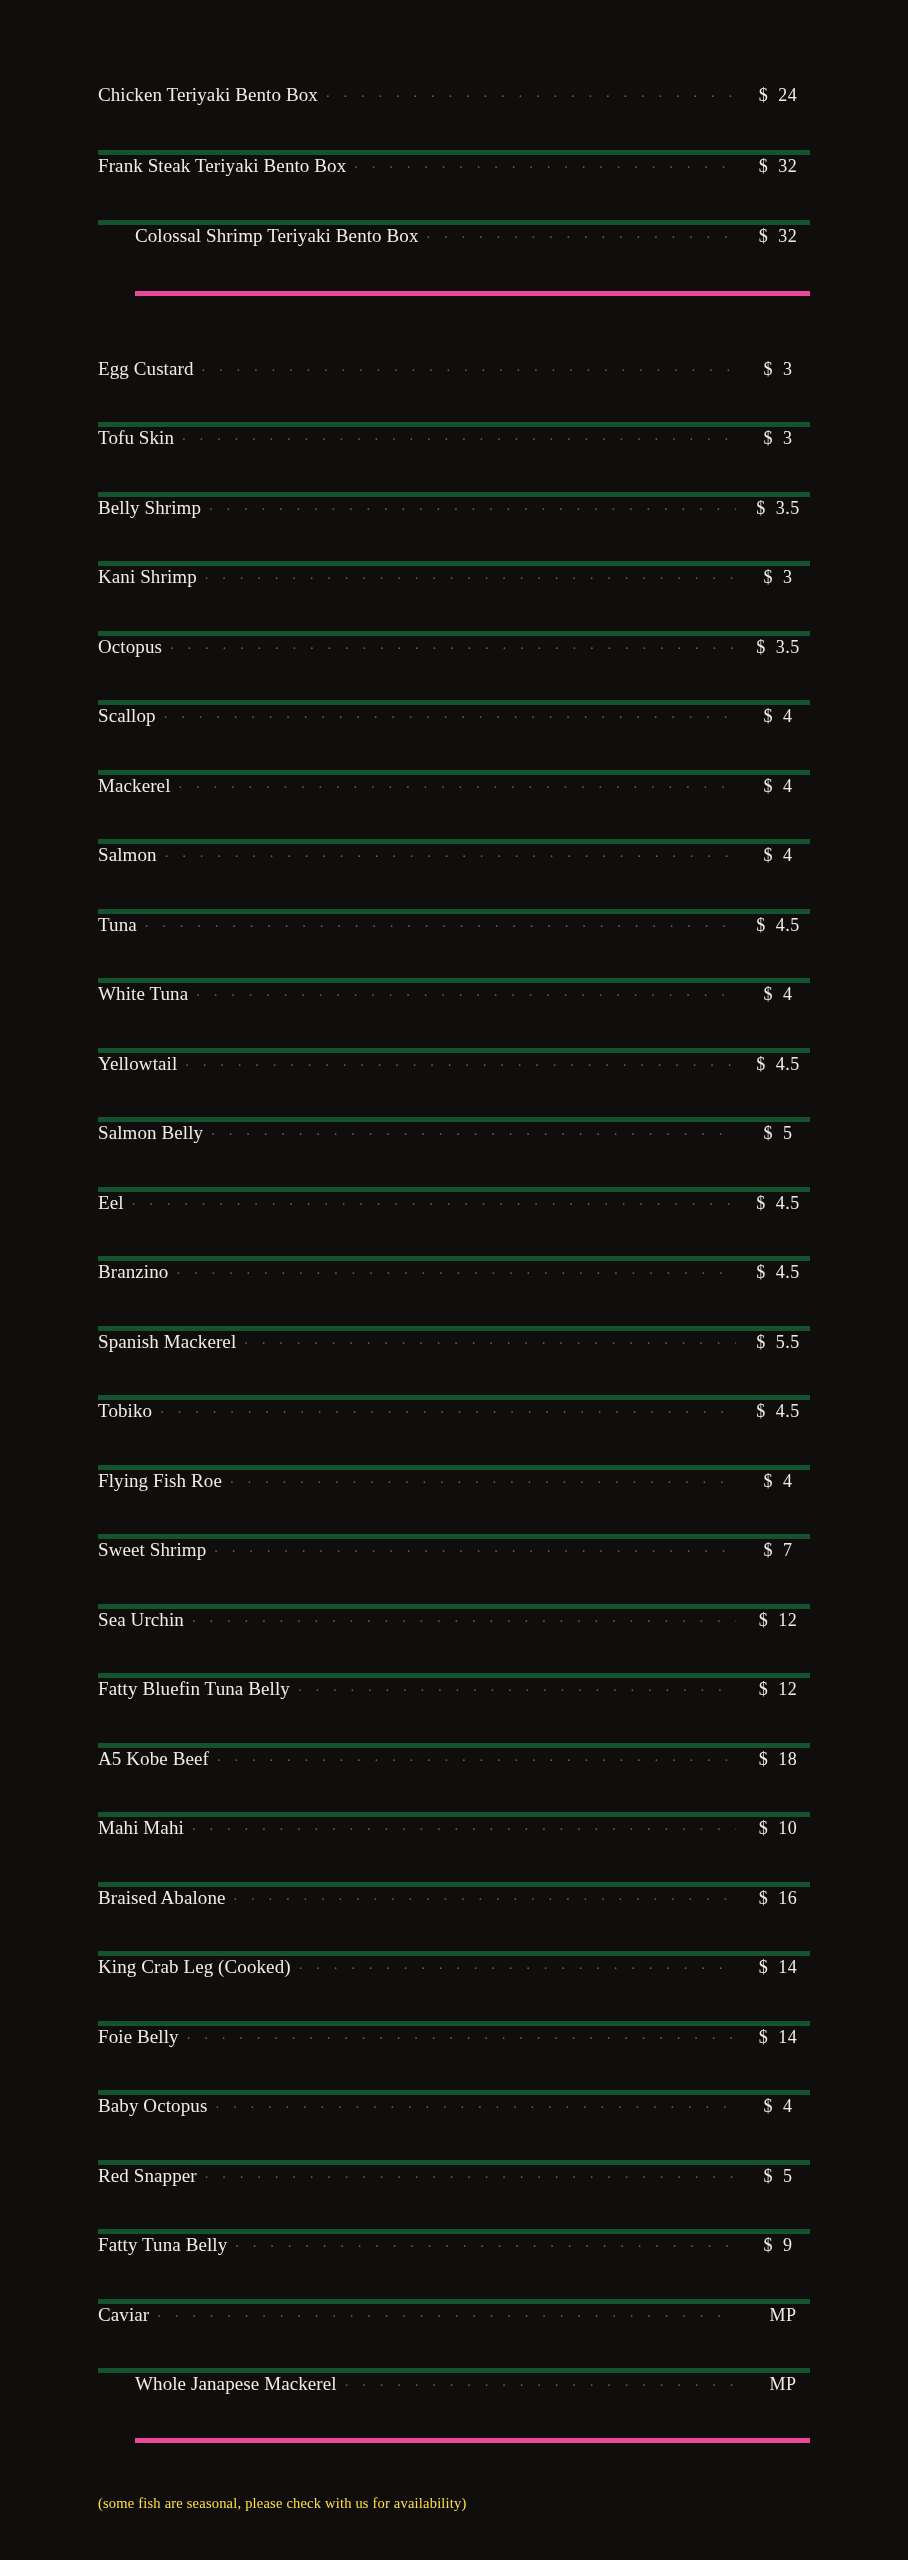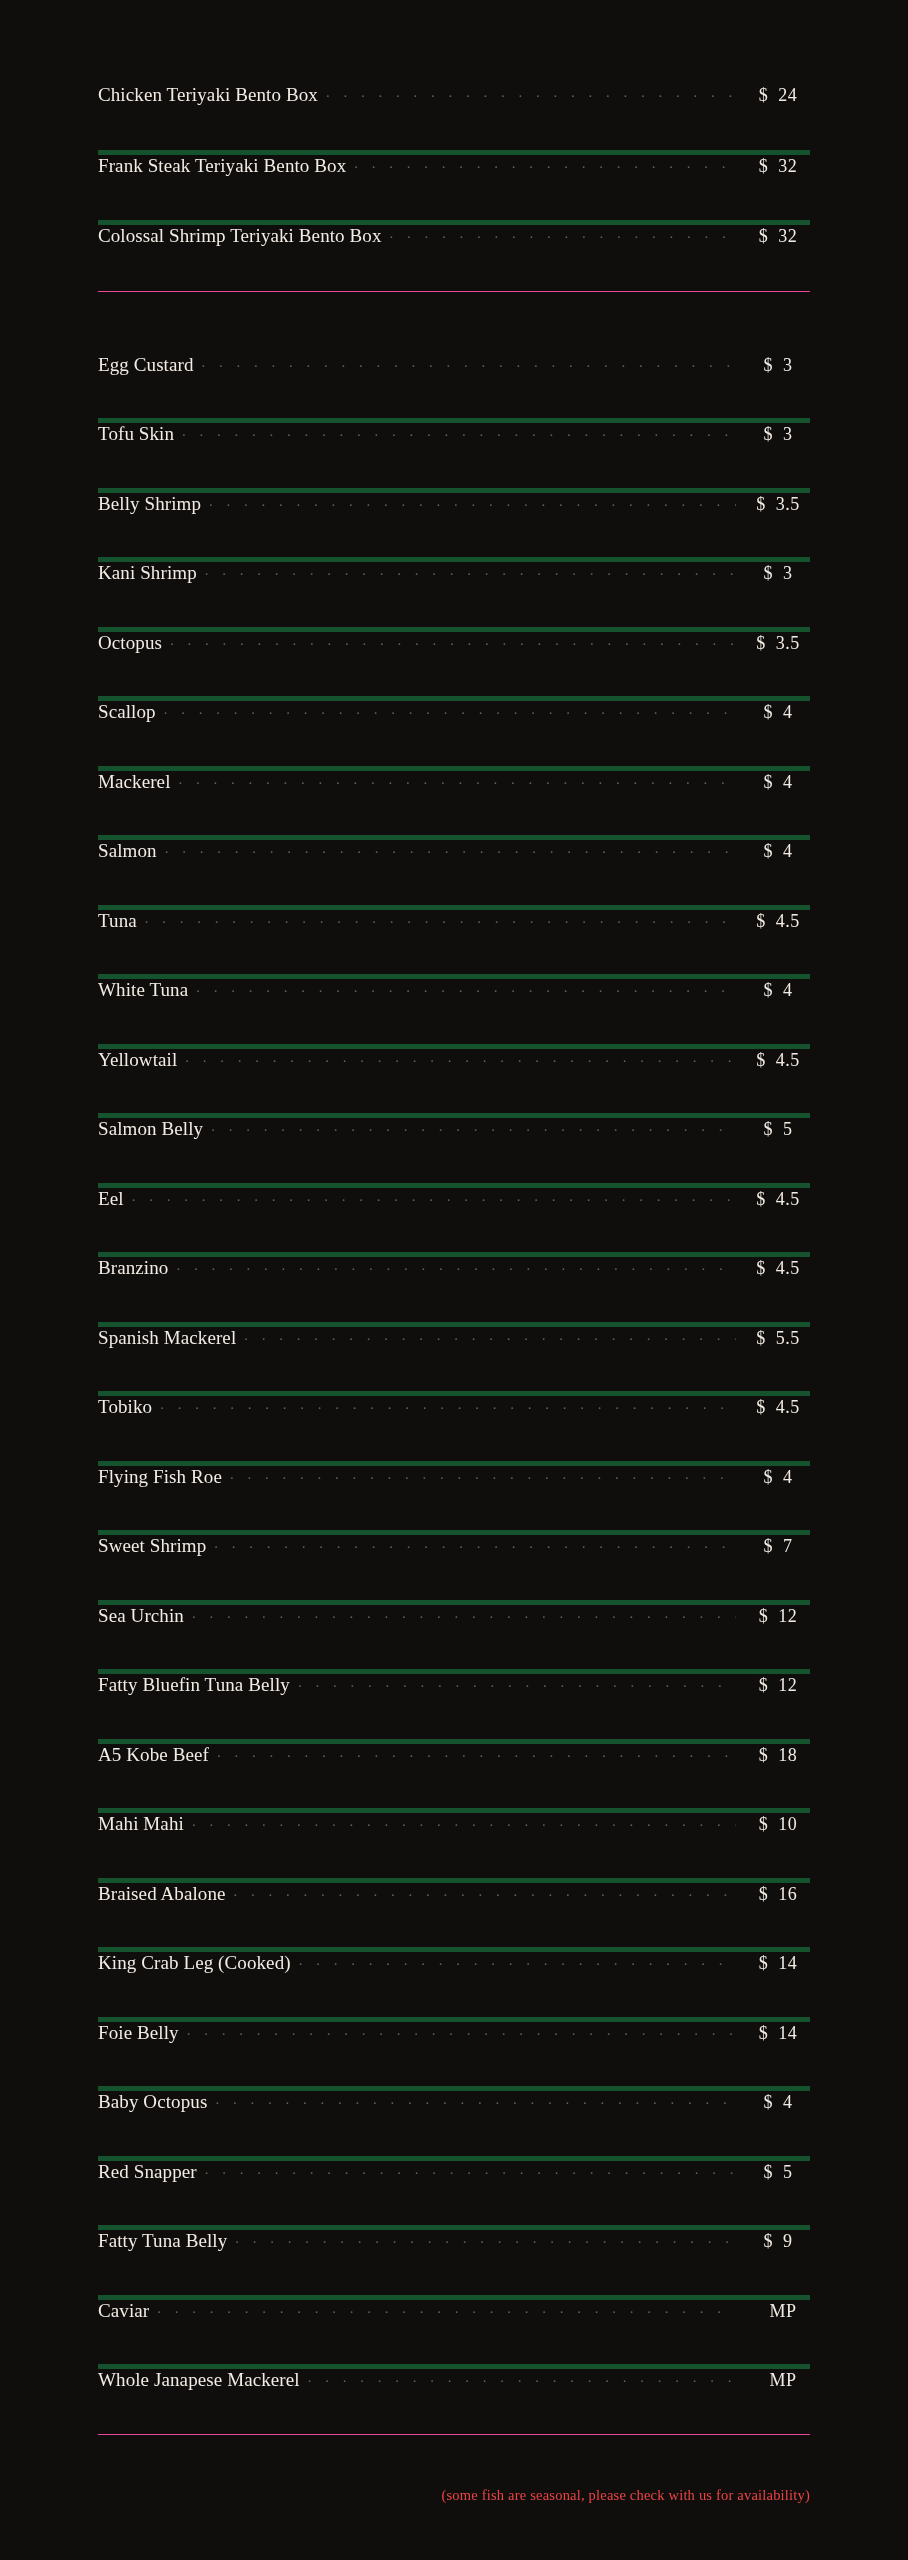--- a/index.html
+++ b/index.html
@@ -75,21 +75,22 @@
     align-items: baseline;
     padding: 0;
     margin: 0;
     height: 65.5px;
     border-bottom: 5px solid #14532d;
   }
   .row.compact {
     height: 64.5px;
   }
   .row:last-child {
-    border-bottom: 1px solid #ec4899;
+    border-bottom: 5px solid #ec4899;
+    margin-left: 37px;
   }
   .row .name {
     font-size: 19px;
     color: #f3ece4;
     white-space: nowrap;
     letter-spacing: 0.1px;
   }
   .row .leader {
     flex: 1 1 auto;
     margin: 0 10px 0 8px;
@@ -109,22 +110,22 @@
     text-align: center;
     letter-spacing: 0.5px;
   }
   .row .price .cur {
     margin-right: 10px;
   }
   .spacer-lg {
     height: 62px;
   }
   .footnote {
-    text-align: right;
-    color: #ef4444;
+    text-align: left;
+    color: #fde047;
     font-size: 14.5px;
     margin-top: 52px;
     letter-spacing: 0.2px;
   }
 </style>
 </head>
 <body>
 
 <div class="page">
   <div class="inner">

